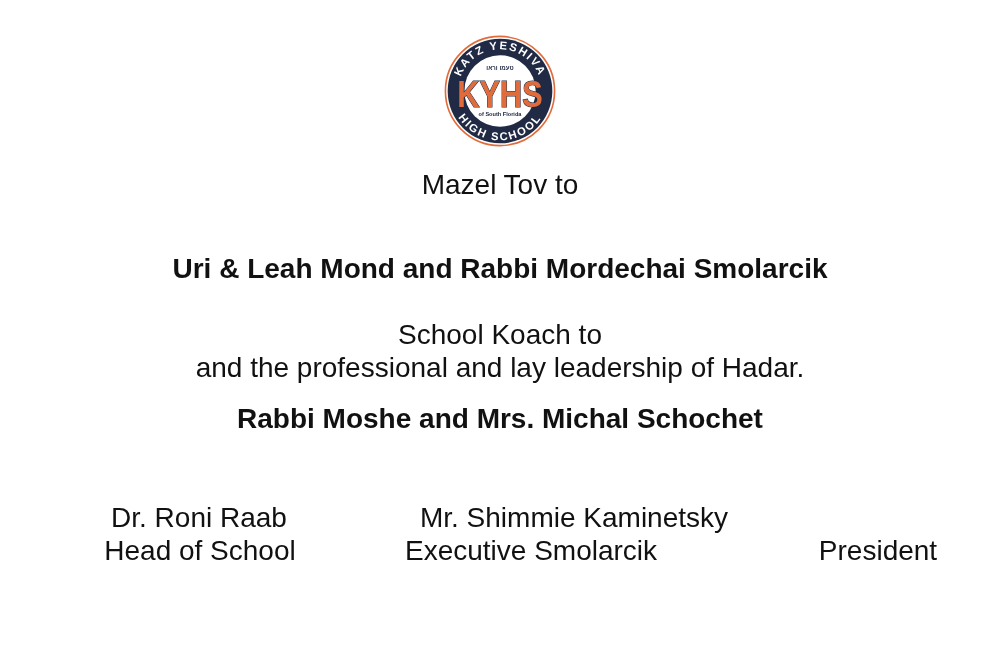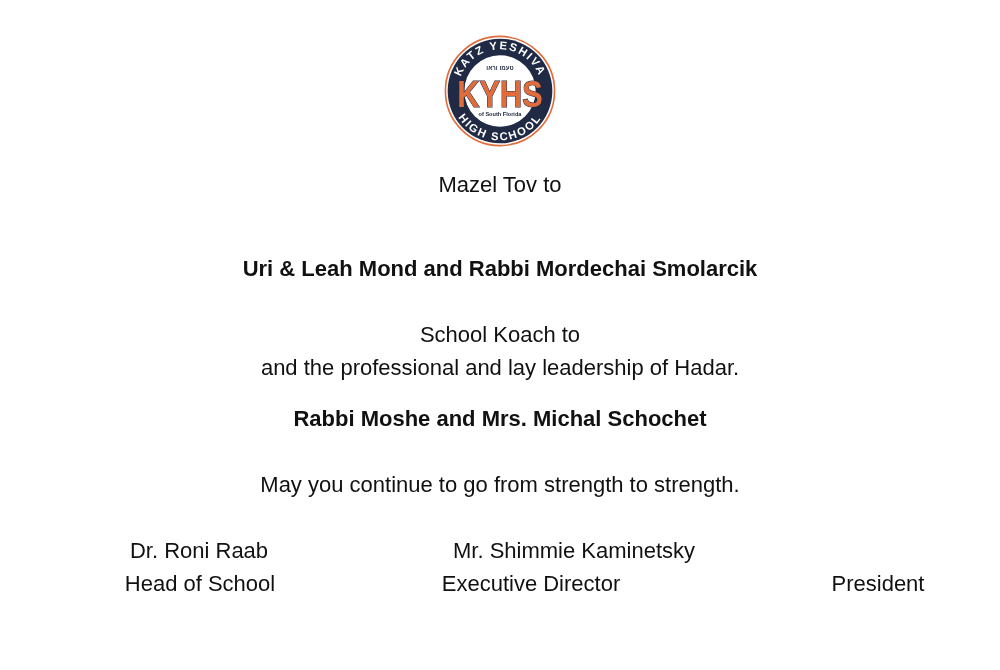--- a/index.html
+++ b/index.html
@@ -35,21 +35,21 @@
   .acronym {
     fill: var(--orange, #E16C3B);
     stroke: var(--navy, #202A44); stroke-width: 1.1px; paint-order: stroke;
     font-weight: 700; font-size: 36px;
     font-family: "Liberation Sans", sans-serif;
   }
   .tagline { fill: var(--navy, #202A44); font-size: 5.5px; font-weight: 700; }
   .content {
     position: absolute;
     top: 168px; left: 0; width: 100%;
-    font-size: 22px; line-height: 33px;
+    font-size: 28px; line-height: 33px;
   }
   .line { height: 33px; white-space: nowrap; }
   .spacer { height: 33px; }
   .bold { font-weight: 700; margin-top: 18px; }
   .sig-row { position: relative; height: 33px; }
   .sig { position: absolute; transform: translateX(-50%); white-space: nowrap; margin-left: 37px; }
 </style>
 </head>
 <body>
 
@@ -74,27 +74,26 @@
 
   <div class="content">
     <div class="line">Mazel Tov to</div>
     <div class="spacer"></div>
     <div class="line bold">Uri &amp; Leah Mond and Rabbi Mordechai Smolarcik</div>
     <div class="spacer"></div>
     <div class="line">School Koach to</div>
     <div class="line">and the professional and lay leadership of Hadar.</div>
     <div class="line bold">Rabbi Moshe and Mrs. Michal Schochet</div>
     <div class="spacer"></div>
-    <div class="line">May you continue to go from strength to strength.</div>
     <div class="spacer"></div>
 
     <div class="sig-row">
       <span class="sig" style="left:162px">Dr. Roni Raab</span>
       <span class="sig" style="left:537px">Mr. Shimmie Kaminetsky</span>
     </div>
     <div class="sig-row">
       <span class="sig" style="left:163px">Head of School</span>
-      <span class="sig" style="left:494px">Executive Director</span>
+      <span class="sig" style="left:494px">Executive Smolarcik</span>
       <span class="sig" style="left:841px">President</span>
     </div>
   </div>
 
 </div>
 
 </body></html>

